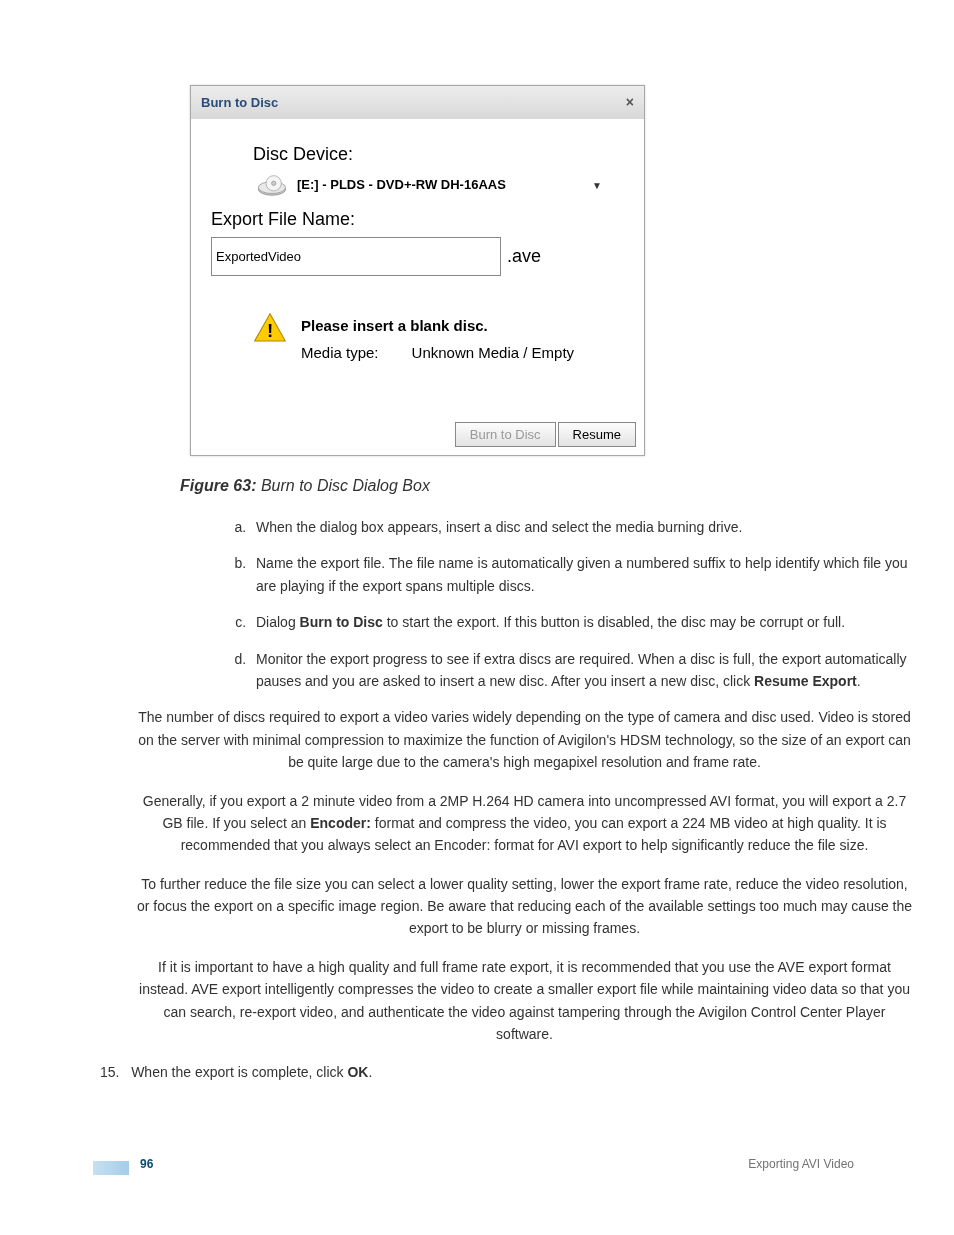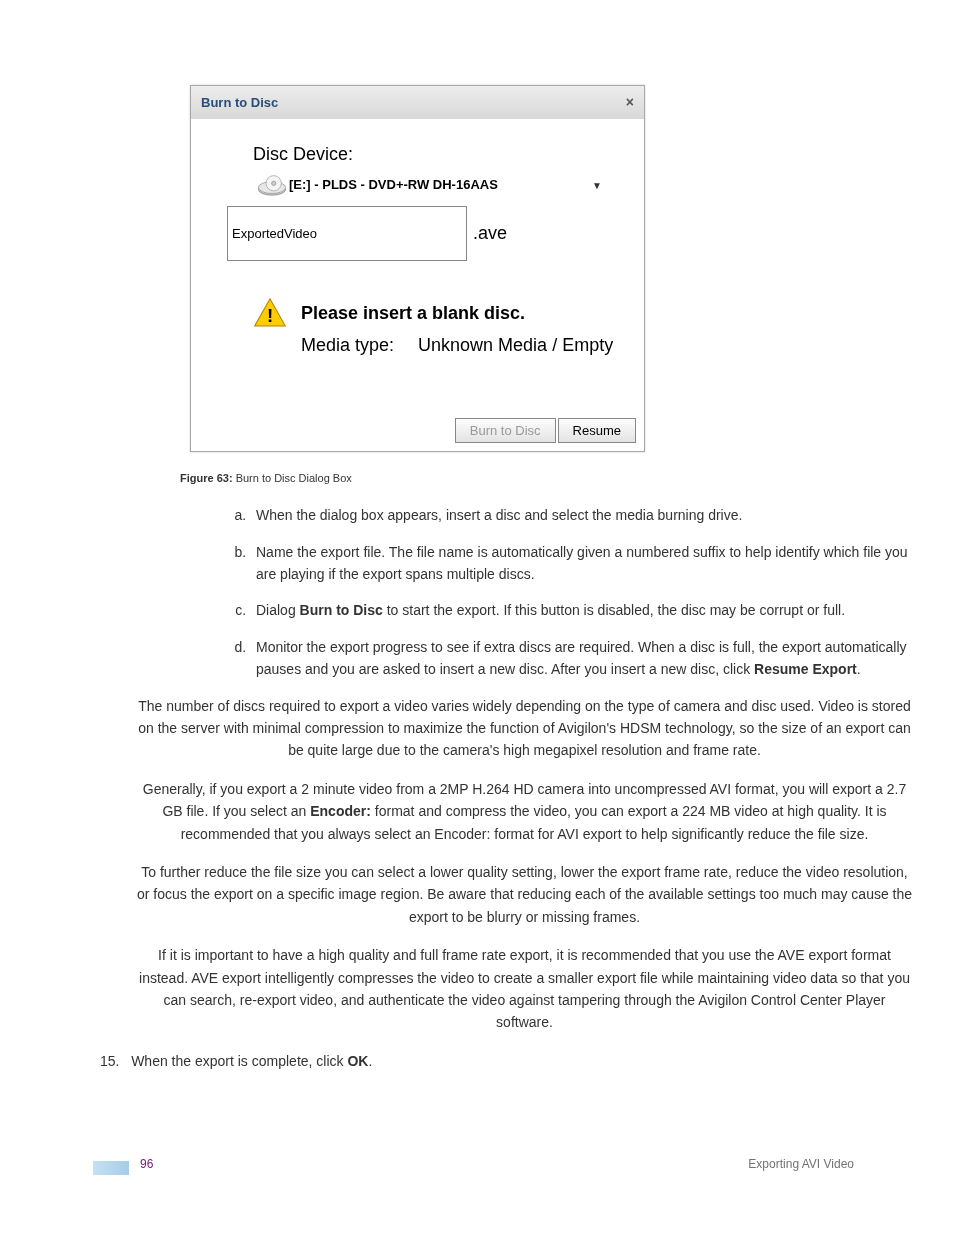--- a/index.html
+++ b/index.html
@@ -3,51 +3,51 @@
 <meta charset="utf-8">
 <style>
 * { box-sizing: border-box; margin: 0; padding: 0; }
 body { font-family: Arial, Helvetica, sans-serif; font-size: 14px; color: #333; background: #fff; width: 954px; min-height: 1235px; position: relative; padding: 85px 40px 50px 180px; line-height: 1.5; }
 
 .dialog { width: 455px; border: 1px solid #a8a8a8; background: #fff; box-shadow: 0 0 2px rgba(0,0,0,0.2); margin-left: 10px; margin-bottom: 18px; }
 .titlebar { background: linear-gradient(#ededed,#d8d8d8); padding: 6px 10px; display: flex; justify-content: space-between; align-items: center; font-weight: bold; color: #2a4c7a; font-size: 13px; }
 .close-x { color: #555; font-size: 14px; font-weight: bold; }
 .dialog-body { padding: 16px 24px 10px 62px; font-size: 13px; color: #000; }
 .label { display: block; margin-top: 6px; margin-bottom: 4px; font-size: 18px; }
-.device-row { display: flex; align-items: center; margin-left: 2px; margin-bottom: 8px; }
+.device-row { display: flex; align-items: center; gap: 8px; margin-left: 2px; margin-bottom: 8px; }
 .disc-icon { width: 34px; height: 26px; position: relative; }
 .disc-icon svg { width: 100%; height: 100%; }
 .device-text { font-weight: bold; font-size: 13px; flex: 1; }
 .caret { font-size: 10px; color: #333; margin-right: 18px; }
 
 .filename-row { display: flex; align-items: center; gap: 6px; margin-left: -42px; }
-.file-input { border: 1px solid #888; padding: 19px 4px; font-size: 13px; width: 240px; font-family: inherit; margin-left: 16px; }
+.file-input { border: 1px solid #888; padding: 11px 4px; font-size: 13px; width: 290px; font-family: inherit; }
 .ext { font-size: 18px; }
 
 .warn-block { display: flex; gap: 14px; margin-top: 36px; margin-left: -40px; margin-bottom: 36px; align-items: flex-start; padding-left: 40px; }
 .warn-icon { width: 34px; height: 30px; }
-.warn-msgs { font-size: 18px; line-height: 1.8; }
+.warn-msgs { font-size: 15px; line-height: 1.8; }
 .warn-title { font-weight: bold; }
-.media-row { display: flex; gap: 24px; }
+.media-row { display: flex; gap: 33px; }
 
 .btn-row { display: flex; justify-content: flex-end; gap: 2px; padding: 10px 8px 8px 0; }
 .btn { border: 1px solid #888; background: linear-gradient(#fdfdfd,#e3e3e3); padding: 4px 14px; font-size: 13px; min-width: 76px; text-align:center; font-family: inherit; }
 .btn.disabled { color: #999; }
 
-.figure-caption { font-size: 11px; margin-left: 0; margin-bottom: 18px; }
+.figure-caption { font-size: 16px; margin-left: 0; margin-bottom: 18px; font-style: italic; }
 .figure-caption .figlbl { font-weight: bold; }
 
 ol.lettered { list-style-type: lower-alpha; padding-left: 70px; margin-bottom: 14px; margin-top: 8px; }
 ol.lettered li { padding-left: 6px; margin-bottom: 14px; line-height: 1.6; }
 
 .para { margin: 0 0 16px -45px; line-height: 1.6; text-align: center; }
 .step15 { margin-left: -80px; margin-bottom: 16px; line-height:1.6; }
 
 .footer { position: absolute; bottom: 62px; left: 140px; right: 100px; display: flex; justify-content: space-between; font-size: 12px; }
-.page-num { color: #701a75; font-weight: normal; text-align: right; }
+.page-num { color: #0c4a6e; font-weight: bold; text-align: right; }
 .footer-right { color: #737373; }
 .footer-bar { width: 36px; height: 14px; background: linear-gradient(90deg,#c5e1f2,#a6cce8); position: absolute; bottom: 60px; left: 93px; }
 strong { font-weight: bold; }
 </style>
 </head>
 <body>
 
 <div class="dialog">
   <div class="titlebar">
     <span>Burn to Disc</span>
@@ -60,20 +60,21 @@
         <svg viewBox="0 0 40 30">
             <ellipse cx="20" cy="20" rx="16" ry="7" fill="#d0d0d0" stroke="#888"></ellipse>
             <ellipse cx="20" cy="18" rx="16" ry="7" fill="#e8e8e8" stroke="#999"></ellipse>
             <circle cx="22" cy="13" r="9" fill="#f5f5f5" stroke="#aaa"></circle>
             <circle cx="22" cy="13" r="2.5" fill="#ccc" stroke="#999"></circle>
           </svg>
       </span>
       <span class="device-text">[E:] - PLDS - DVD+-RW DH-16AAS</span>
       <span class="caret">▼</span>
     </div>
+    <span class="label" style="margin-left:-42px;">Export File Name:</span>
     <div class="filename-row">
       <input class="file-input" value="ExportedVideo" style="">
       <span class="ext">.ave</span>
     </div>
     <div class="warn-block">
       <span class="warn-icon">
         <svg viewBox="0 0 40 36">
             <polygon points="20,2 38,34 2,34" fill="#ffcc00" stroke="#b08500" stroke-width="1.2"></polygon>
             <text x="20" y="30" text-anchor="middle" font-size="22" font-weight="bold" font-family="Arial" fill="#000">!</text>
           </svg>

